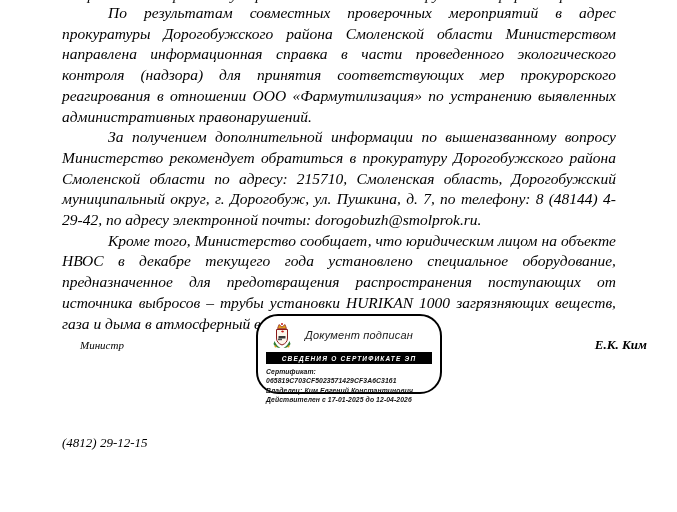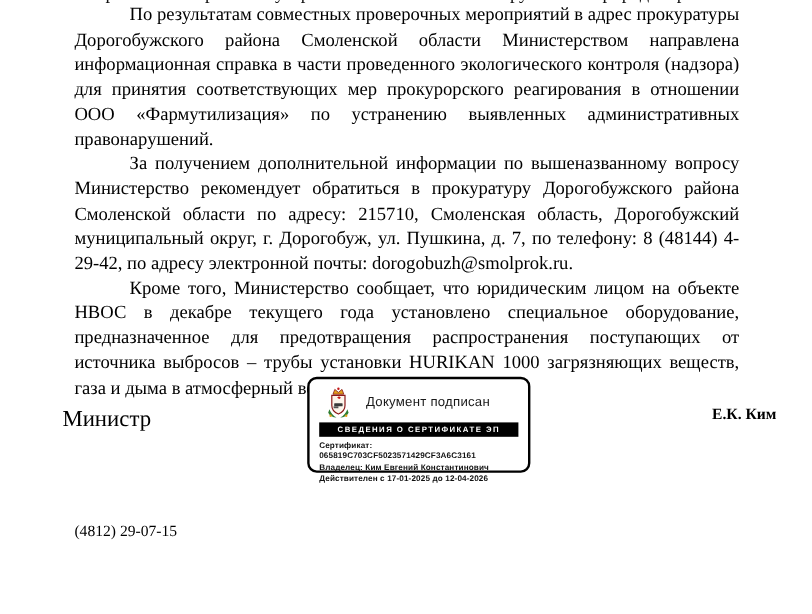--- a/index.html
+++ b/index.html
@@ -7,20 +7,21 @@
     width: 677px; height: 512px;
     background: #ffffff;
     font-family: "Liberation Serif", serif;
     color: #000;
     overflow: hidden;
   }
   .page {
     position: relative;
     width: 677px; height: 512px;
     background: #fff;
+    font-style: italic;
   }
   
   .clip-top {
     position: absolute;
     left: 62px; width: 554px; top: 0;
     height: 5px;
     overflow: hidden;
   }
   .clip-top .clip-inner {
     display: block;
@@ -37,36 +38,36 @@
     font-size: 15.5px;
     line-height: 20.7px;
     text-align: justify;
   }
   .doc-body p {
     margin: 0;
     text-indent: 46px;
   }
   .sig-title {
     position: absolute;
-    left: 52px; top: 339px;
-    font-size: 19px;
+    left: 80px; top: 339px;
+    font-size: 11px;
   }
   .sig-name {
     position: absolute;
     right: 30px; top: 337px;
     font-size: 13px;
     font-weight: bold;
   }
   .stamp {
     position: absolute;
     left: 256px; top: 314px;
     width: 186px; height: 80px;
     background: #fff;
     border: 2px solid #000;
-    border-radius: 8px;
+    border-radius: 22px;
     font-family: "Liberation Sans", sans-serif;
     box-sizing: border-box;
   }
   .stamp-head {
     display: flex;
     align-items: center;
     gap: 8px;
     padding: 5px 9px 1px 9px;
   }
   .stamp-emblem { width: 30px; height: 29px; flex: 0 0 auto; }
@@ -143,16 +144,16 @@
     </div>
     <div class="stamp-bar">СВЕДЕНИЯ О СЕРТИФИКАТЕ ЭП</div>
     <div class="stamp-lines">
       <div>Сертификат: 065819C703CF5023571429CF3A6C3161</div>
       <div>Владелец: Ким Евгений Константинович</div>
       <div>Действителен с 17-01-2025 до 12-04-2026</div>
     </div>
   </div>
 
   <div class="footer">
-    <div>(4812) 29-07-15</div>
+    <div>(4812) 29-12-15</div>
   </div>
 
 </div>
 
 </body></html>

